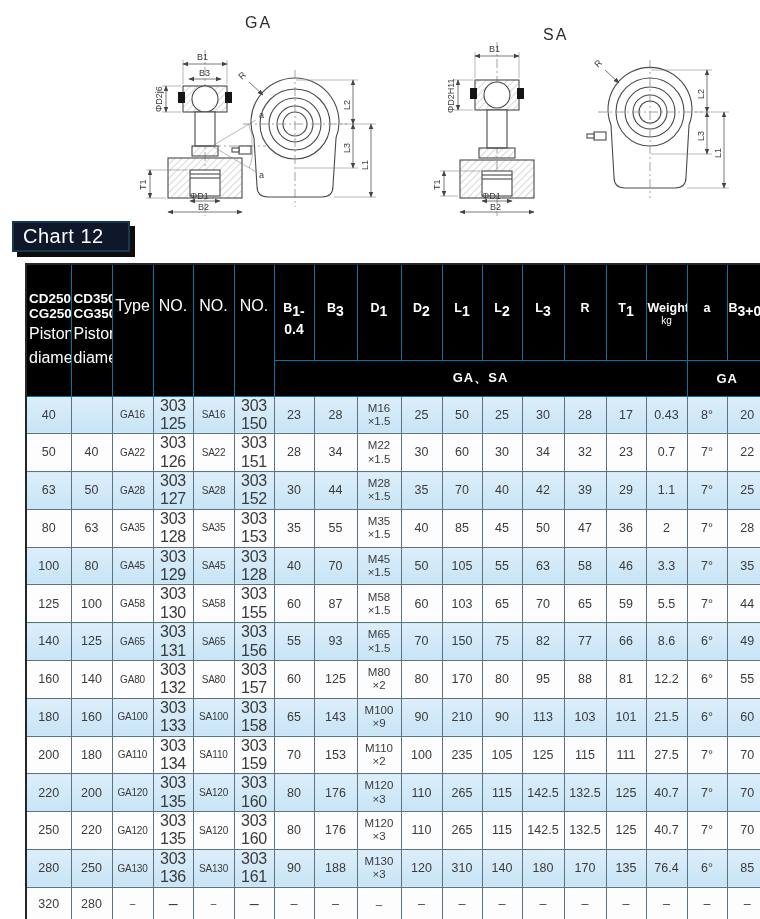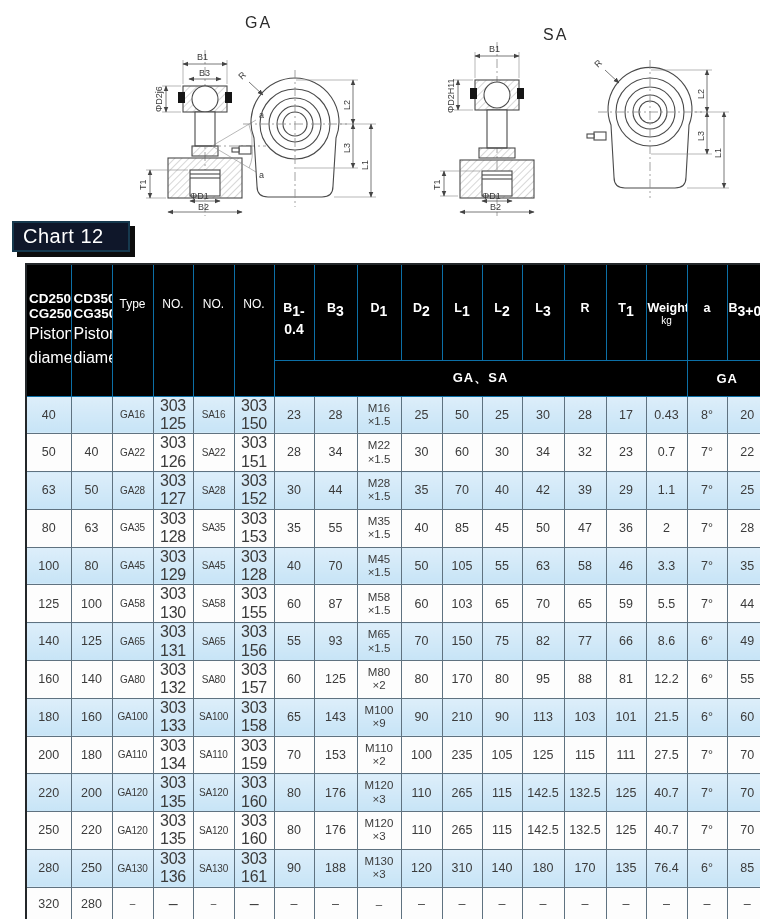--- a/index.html
+++ b/index.html
@@ -39,21 +39,21 @@
   table.spec th, table.spec td{overflow:hidden;}
   thead th, thead td{
     background:#000000;color:#fff;border:1px solid #0c6fa6;
     font-weight:normal;padding:0 1px;
   }
   tr.hrow1{height:96px;}
   tr.hrow2{height:36px;}
   th.pist{vertical-align:middle;text-align:left;padding-left:2px;}
   th.pist .b{font-weight:bold;font-size:13.5px;line-height:1.15;white-space:nowrap;}
   th.pist .s{font-size:16px;line-height:1.5;white-space:nowrap;}
-  th.plain{font-size:12px;vertical-align:top;padding-top:32px;text-align:center;}
+  th.plain{font-size:16px;vertical-align:top;padding-top:32px;text-align:center;}
   th.dimh{font-size:12.5px;font-weight:bold;vertical-align:top;padding-top:36px;text-align:center;}
   th.dimh sub{font-size:14px;font-weight:bold;}
   th.dimh .l2{font-size:10px;font-weight:normal;margin-top:0;}
   tr.hrow2 td{font-weight:bold;font-size:13px;text-align:center;letter-spacing:1px;}
 
   tbody td{
     border:1px solid #5f7280;height:33px;text-align:center;
     font-size:12.5px;background:#fdfdfd;white-space:pre-line;line-height:1.15;
     padding:0 1px;
   }

